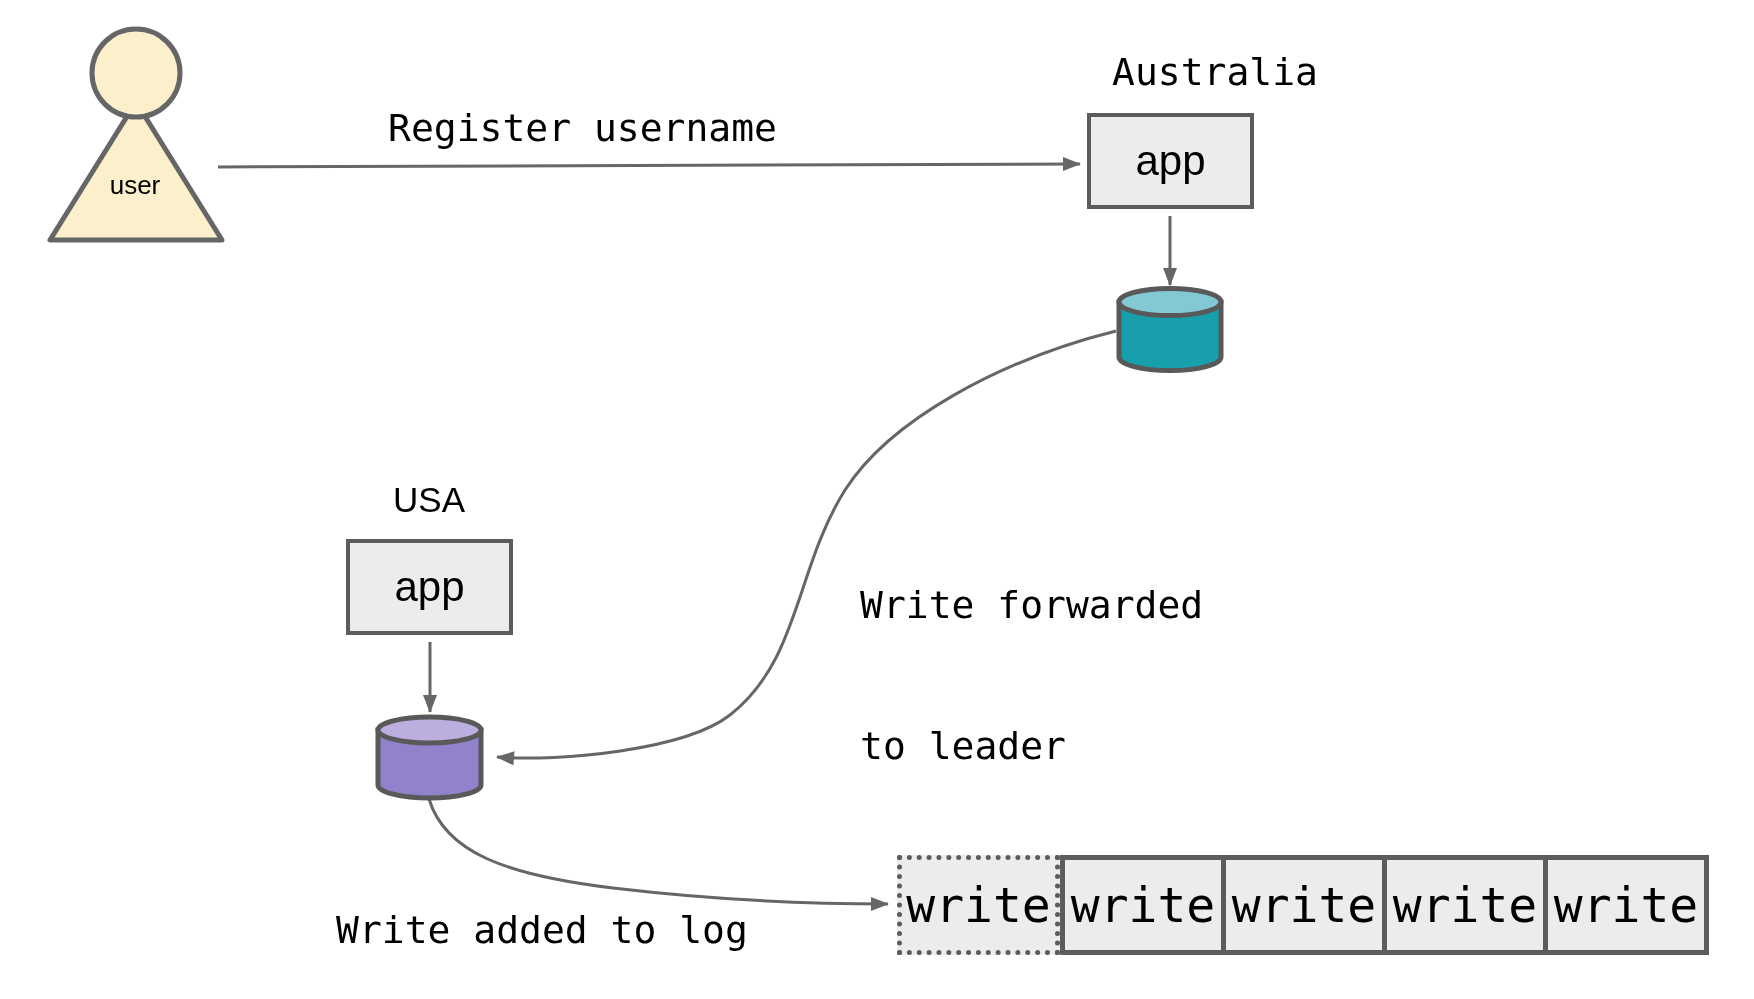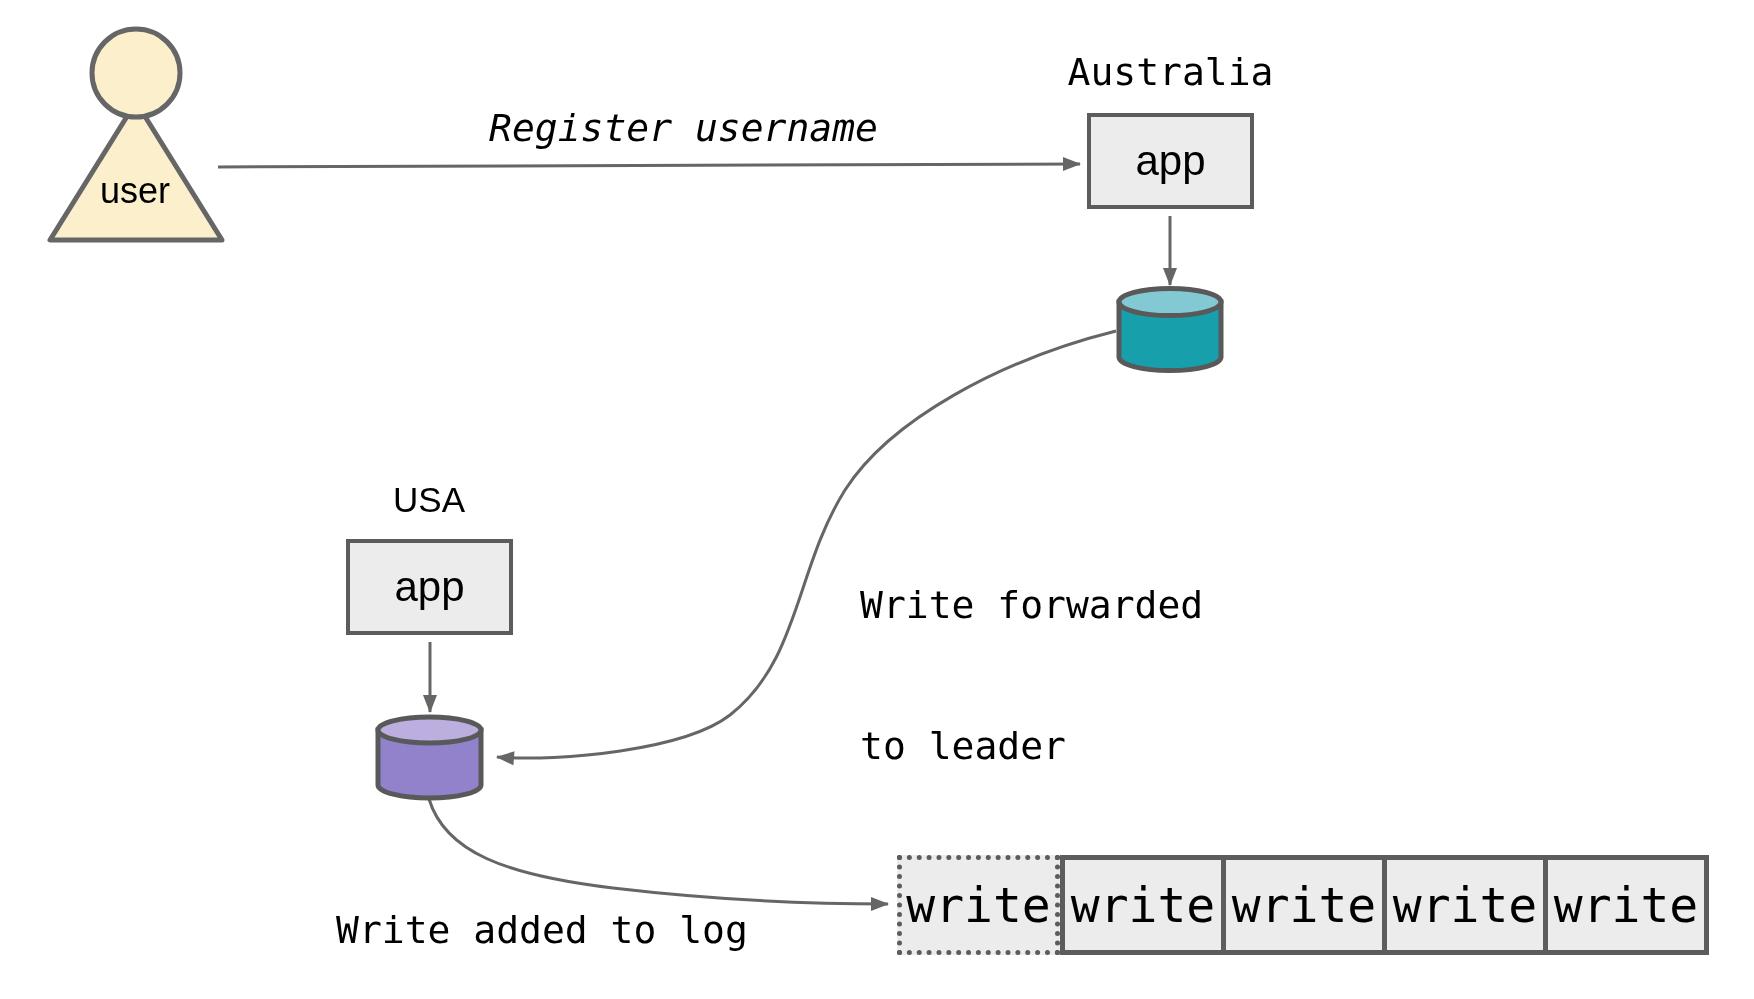--- a/index.html
+++ b/index.html
@@ -9,23 +9,23 @@
     height: 999px;
     background: #ffffff;
     overflow: hidden;
   }
   .abs { position: absolute; }
   svg.layer { position: absolute; left: 0; top: 0; }
   .mono { font-family: "DejaVu Sans Mono", "Liberation Mono", monospace; color: #000000; }
   .sans { font-family: "Liberation Sans", sans-serif; color: #000000; }
   .lbl { white-space: pre; }
 
-  .lbl-user      { left: 75px;   top: 170px; width: 120px; text-align: center; font-size: 36px; }
-  .lbl-register  { left: 408px;  top: 106px; width: 470px; text-align: right; font-size: 38px; font-style: italic; }
-  .lbl-australia { left: 1023px; top: 50px;  width: 295px; text-align: center; font-size: 38px; }
+  .lbl-user      { left: 75px;   top: 170px; width: 120px; text-align: center; font-size: 26px; }
+  .lbl-register  { left: 388px;  top: 106px; width: 470px; text-align: left; font-size: 38px; }
+  .lbl-australia { left: 1023px; top: 50px;  width: 295px; text-align: right; font-size: 38px; }
   .lbl-usa       { left: 339px;  top: 480px; width: 180px; text-align: center; font-size: 35px; }
   .lbl-forward   { left: 860px;  top: 488px; font-size: 38px; line-height: 47px; }
   .lbl-addlog    { left: 336px;  top: 908px; font-size: 38px; }
 
   .appbox {
     width: 167px; height: 96px; box-sizing: border-box;
     background: #ECECEC; border: 4px solid #5C5C5C;
     display: flex; align-items: center; justify-content: center;
     font-size: 42px;
   }

